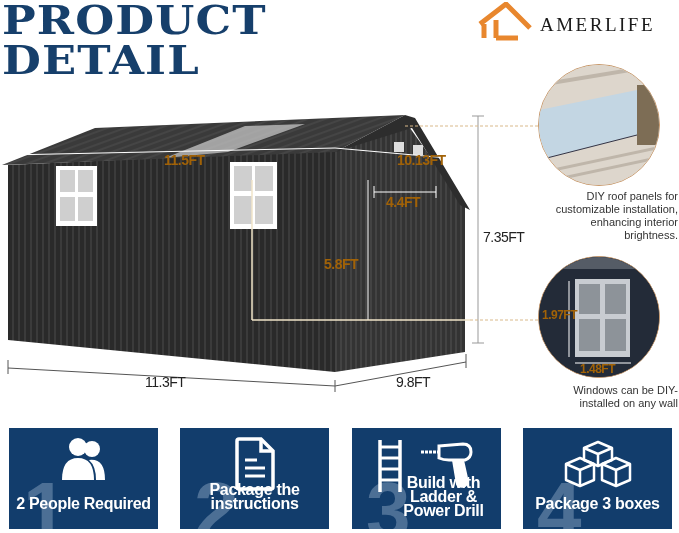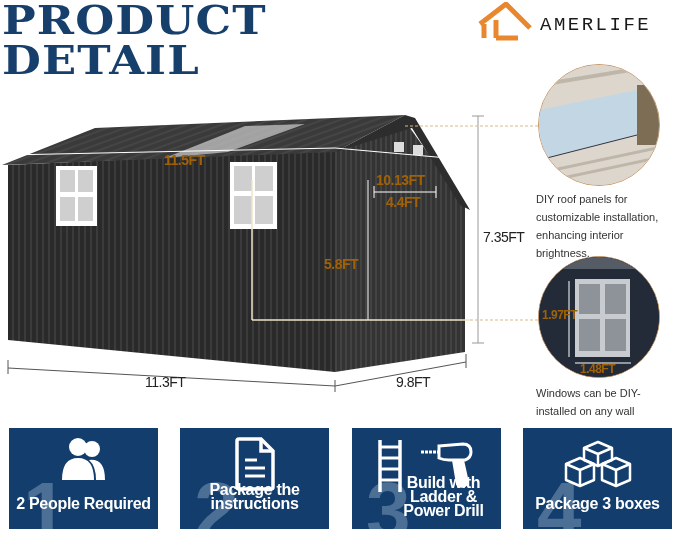--- a/index.html
+++ b/index.html
@@ -1,25 +1,25 @@
 <!DOCTYPE html>
 <html><head>
 <meta charset="utf-8">
 <style>
   html,body{margin:0;padding:0;background:#fff;}
   body{width:679px;height:533px;position:relative;overflow:hidden;font-family:"Liberation Sans",sans-serif;}
   .title{position:absolute;left:2px;color:#163f6b;font-family:"DejaVu Serif","Liberation Serif",serif;font-weight:bold;font-size:40px;line-height:40px;letter-spacing:1px;transform:scaleX(1.12);transform-origin:left top;}
   .t1{top:0px;}
   .t2{top:40px;}
   .logo{position:absolute;left:478px;top:2px;width:200px;height:40px;}
-  .logo-text{position:absolute;left:62px;top:12px;font-size:19px;letter-spacing:2.5px;color:#1a1a1a;font-family:Liberation Mono, monospace;}
+  .logo-text{position:absolute;left:62px;top:12px;font-size:19px;letter-spacing:2.5px;color:#1a1a1a;font-family:Liberation Serif, serif;}
   .dim{position:absolute;font-family:"Liberation Sans",sans-serif;font-weight:bold;white-space:nowrap;letter-spacing:-0.5px;}
   .dim.w{color:#a16207;font-size:14px;}
   .dim.d{color:#222;font-size:14px;font-weight:normal;}
-  .caption{position:absolute;font-size:11px;color:#333;text-align:left;line-height:18px;font-family:"Liberation Sans",sans-serif;}
+  .caption{position:absolute;font-size:11px;color:#333;text-align:right;line-height:13px;font-family:"Liberation Sans",sans-serif;}
   .circle{position:absolute;border-radius:50%;overflow:hidden;border:1.5px solid #c9996b;box-sizing:border-box;}
   .card{position:absolute;top:428px;width:149px;height:101px;background:#123d6c;overflow:hidden;}
   .card .num{position:absolute;left:14px;bottom:-22px;font-size:80px;font-weight:bold;color:#4c6f95;font-family:"Liberation Sans",sans-serif;line-height:80px;}
   .card .label{position:absolute;left:0;right:0;bottom:18px;text-align:center;color:#fff;font-weight:bold;font-size:16px;line-height:14px;letter-spacing:-0.3px;}
   .card .label.two{bottom:11px;padding-left:34px;}
   .card .icon{position:absolute;left:0;right:0;top:8px;display:flex;justify-content:center;}
 </style>
 </head>
 <body>
 
@@ -95,21 +95,21 @@
   <line x1="470" y1="320" x2="545" y2="320" stroke="#d9b98a" stroke-width="1" stroke-dasharray="3,2"></line>
 
   <line x1="8" y1="368" x2="335" y2="386" stroke="#555" stroke-width="1"></line>
   <line x1="8" y1="360" x2="8" y2="374" stroke="#555" stroke-width="1"></line>
   <line x1="335" y1="386" x2="466" y2="362" stroke="#555" stroke-width="1"></line>
   <line x1="335" y1="380" x2="335" y2="392" stroke="#555" stroke-width="1"></line>
   <line x1="466" y1="354" x2="466" y2="368" stroke="#555" stroke-width="1"></line>
 </svg>
 
 <span class="dim w" style="left:164px;top:152px;">11.5FT</span>
-<span class="dim w" style="left:376px;top:152px;margin-top:20px;">10.13FT</span>
+<span class="dim w" style="left:397px;top:152px;">10.13FT</span>
 <span class="dim w" style="left:386px;top:194px;">4.4FT</span>
 <span class="dim w" style="left:324px;top:256px;">5.8FT</span>
 <span class="dim d" style="left:483px;top:229px;">7.35FT</span>
 <span class="dim d" style="left:145px;top:374px;">11.3FT</span>
 <span class="dim d" style="left:396px;top:374px;">9.8FT</span>
 
 <div class="circle" style="left:538px;top:64px;width:122px;height:122px;background:#e5e0d8;">
   <svg width="122" height="122" viewBox="0 0 122 122">
     <rect width="122" height="122" fill="#ddd6cc"></rect>
     <line x1="0" y1="20" x2="122" y2="0" stroke="#bfb6aa" stroke-width="4"></line>

